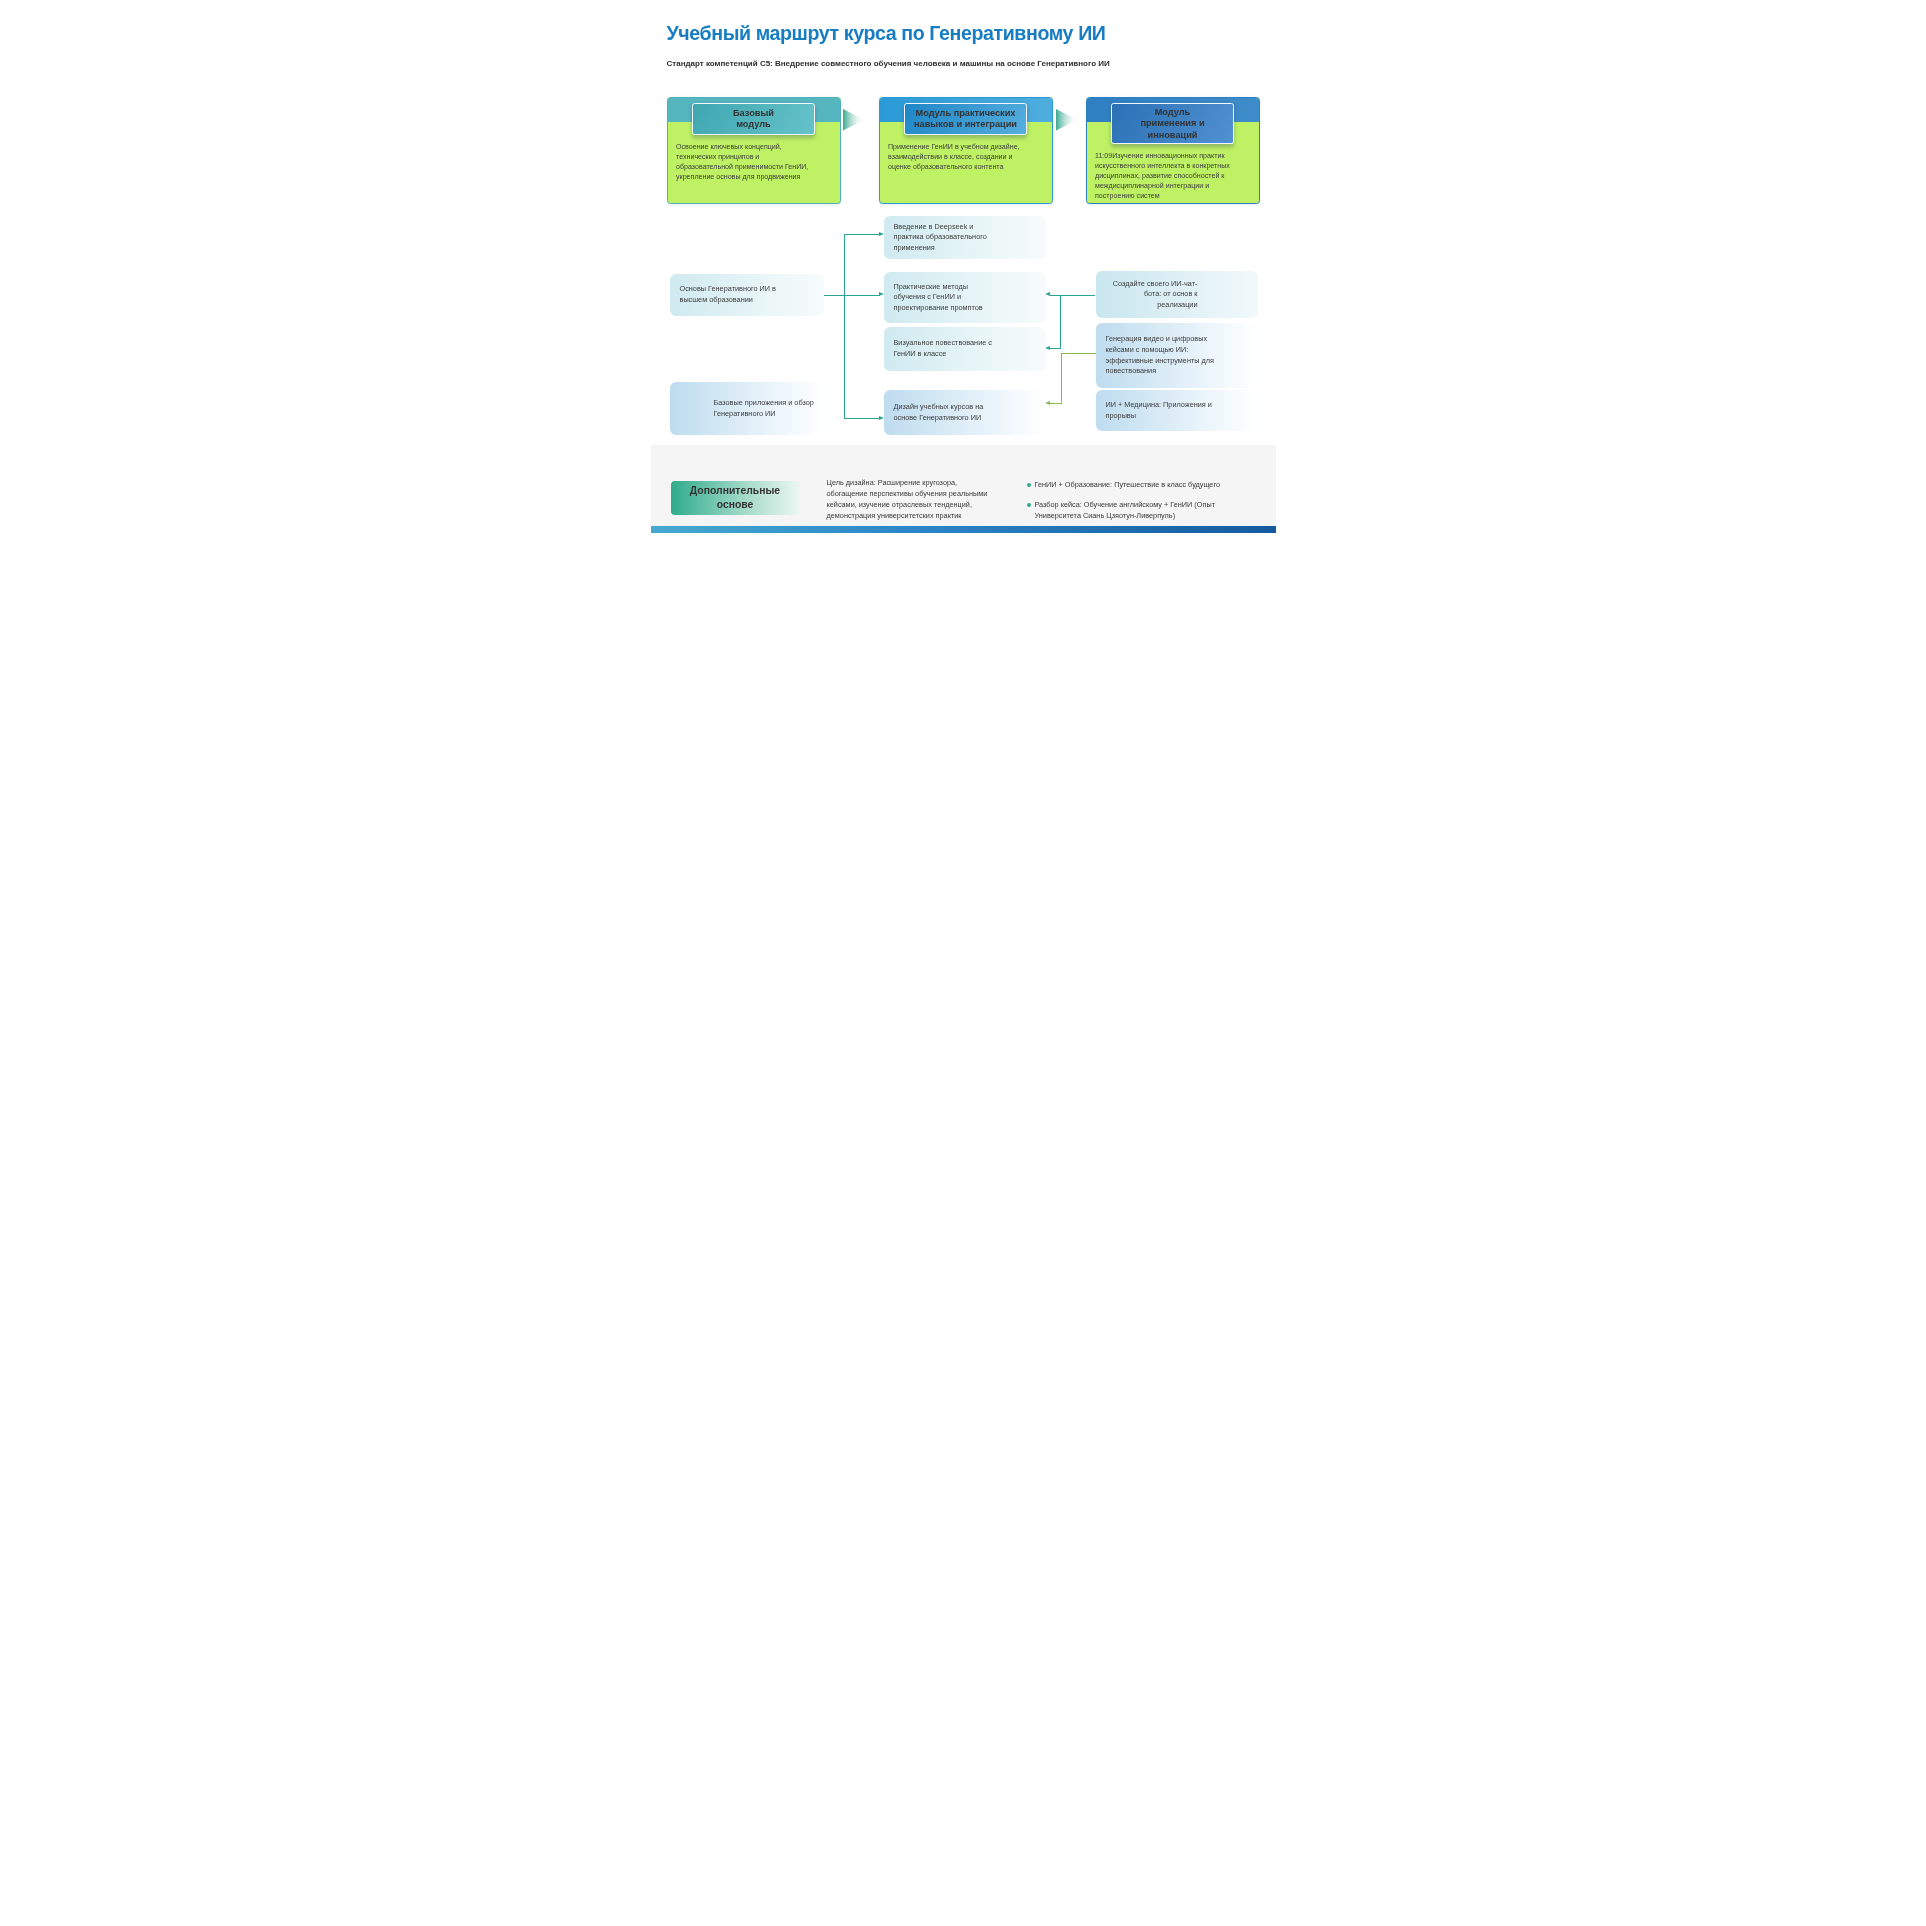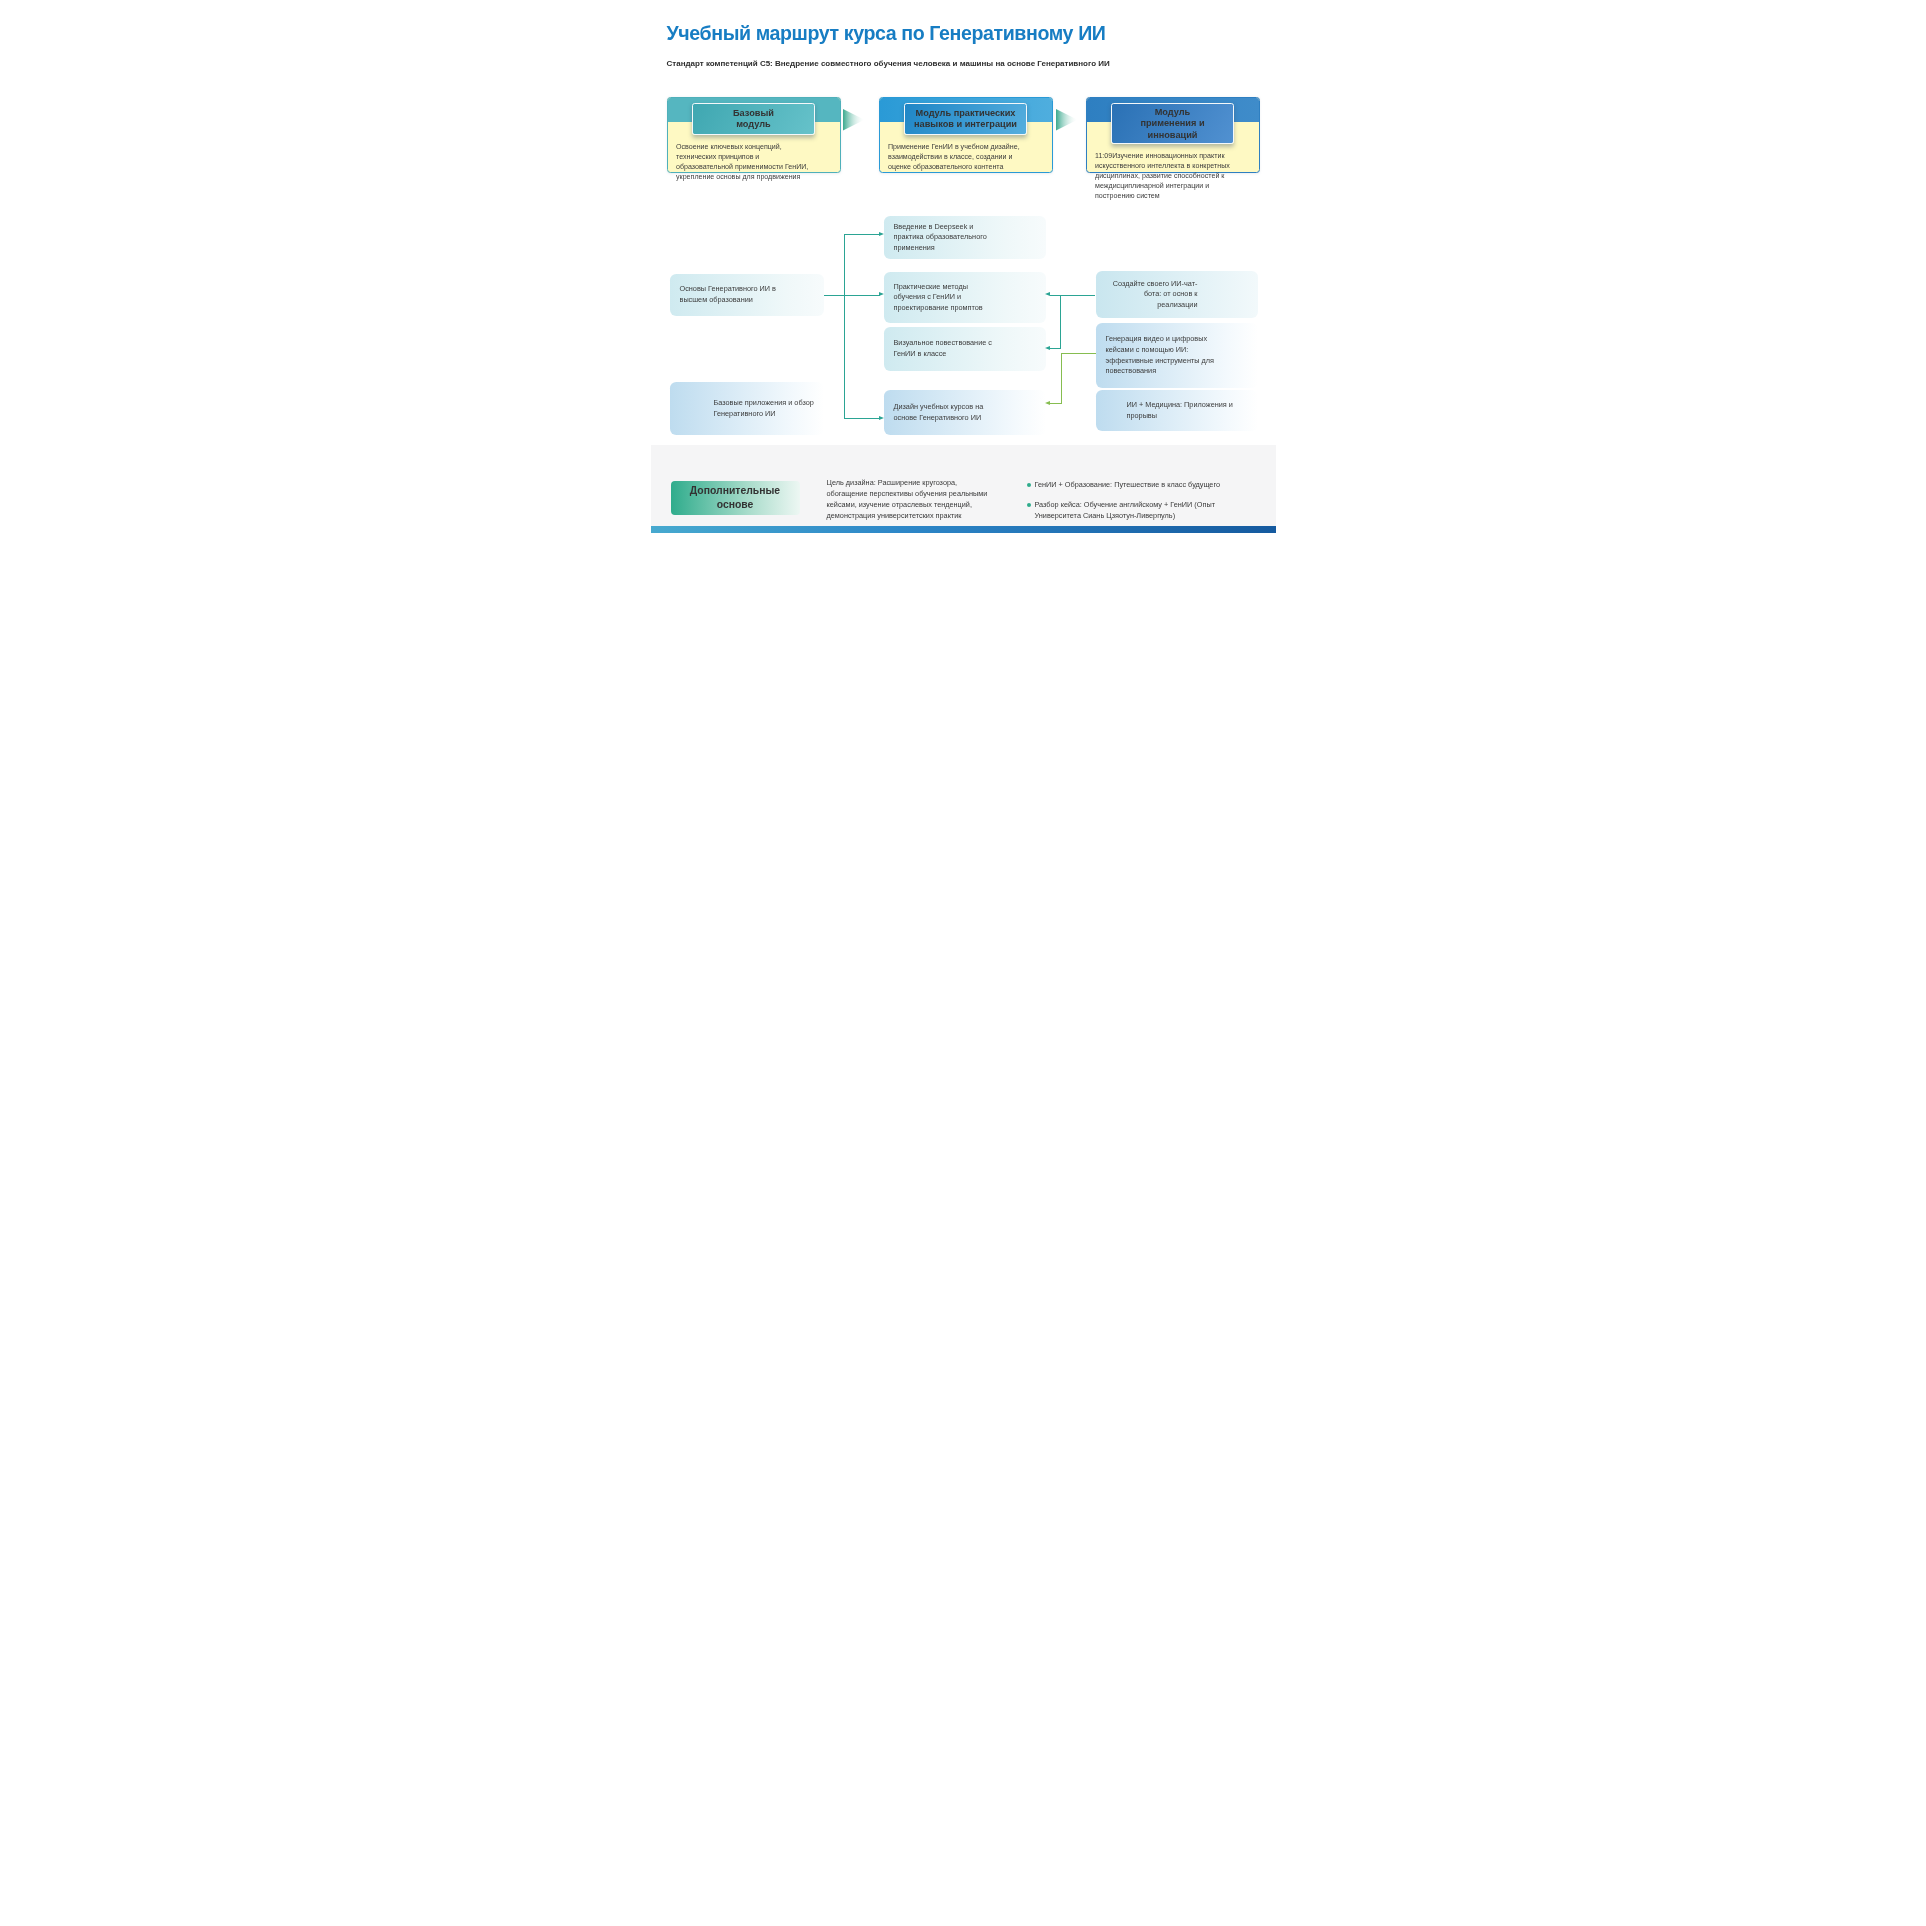--- a/index.html
+++ b/index.html
@@ -4,21 +4,21 @@
 <style>
   html,body{margin:0;padding:0;background:#ffffff;}
   body{font-family:"Liberation Sans", sans-serif;color:#3c3c3c;}
   #canvas{position:relative;width:625px;height:533px;margin:0 auto;background:#ffffff;overflow:hidden;}
 
   
   .page-title{position:absolute;left:16px;top:22.3px;font-size:19.6px;font-weight:700;color:#177dc3;letter-spacing:-0.4px;white-space:nowrap;}
   .page-subtitle{position:absolute;left:16px;top:59px;font-size:8px;font-weight:700;color:#2e2e2e;white-space:nowrap;}
 
   
-  .card{position:absolute;top:97px;width:174px;height:76px;background:#fef9c3;border-radius:3.5px;box-sizing:border-box;box-shadow:0 0.8px 2.3px rgba(120,140,160,.15);}
+  .card{position:absolute;top:97px;width:174px;height:107px;background:#bef264;border-radius:3.5px;box-sizing:border-box;box-shadow:0 0.8px 2.3px rgba(120,140,160,.15);}
   .card .band{position:absolute;left:0;top:0;right:0;height:23.5px;border-radius:2.7px 2.7px 0 0;}
   #card1{left:16px;border:0.8px solid #4fb0ba;}
   #card2{left:228px;border:0.8px solid #2a9ad6;}
   #card3{left:435px;border:0.8px solid #2e7fc1;}
   #card1 .band{background:#55b6c0;}
   #card2 .band{background:linear-gradient(90deg,#2a9ad6,#4faede);}
   #card3 .band{background:linear-gradient(90deg,#2e7fc1,#3f8cca);}
   .card-header{position:relative;margin:5.4px auto 0;width:72%;min-height:32px;border-radius:2.7px;border:0.8px solid #f4f8fa;
     display:flex;align-items:center;justify-content:center;text-align:center;
     font-size:9.2px;font-weight:700;color:#333333;line-height:1.25;
@@ -46,21 +46,21 @@
   #b-chatbot {left:445px;top:271px; width:162px;height:47px;}
   #b-visual  {left:233px; top:327px; width:162px;height:44px;}
   #b-video   {left:445px;top:323px; width:162px;height:65px;}
   #b-bazovye {left:19px;  top:382px; width:154px;height:53px;justify-content:flex-end;}
   #b-design  {left:233px; top:390px;width:162px;height:45px;}
   #b-medicine{left:445px;top:390px;width:162px;height:41px;}
   #b-intro span{max-width:104px;} #b-osnovy span{max-width:106px;}
   #b-methods span{max-width:96px;} #b-chatbot span{max-width:92px;text-align:right;}
   #b-visual span{max-width:108px;} #b-video span{max-width:116px;}
   #b-bazovye span{max-width:110px;} #b-design span{max-width:100px;}
-  #b-medicine span{max-width:108px;margin-left:21px;}
+  #b-medicine span{max-width:108px;}
 
   
   .hline{position:absolute;height:1px;}
   .vline{position:absolute;width:1px;}
   .c-teal{background:#2ba494;}
   .c-green{background:#86bd50;}
   .ah{position:absolute;width:0;height:0;border-top:2.7px solid transparent;border-bottom:2.7px solid transparent;}
   .ah-right{border-left:5px solid #2ba494;}
   .ah-left-teal{border-right:5px solid #2ba494;}
   .ah-left-green{border-right:5px solid #86bd50;}

